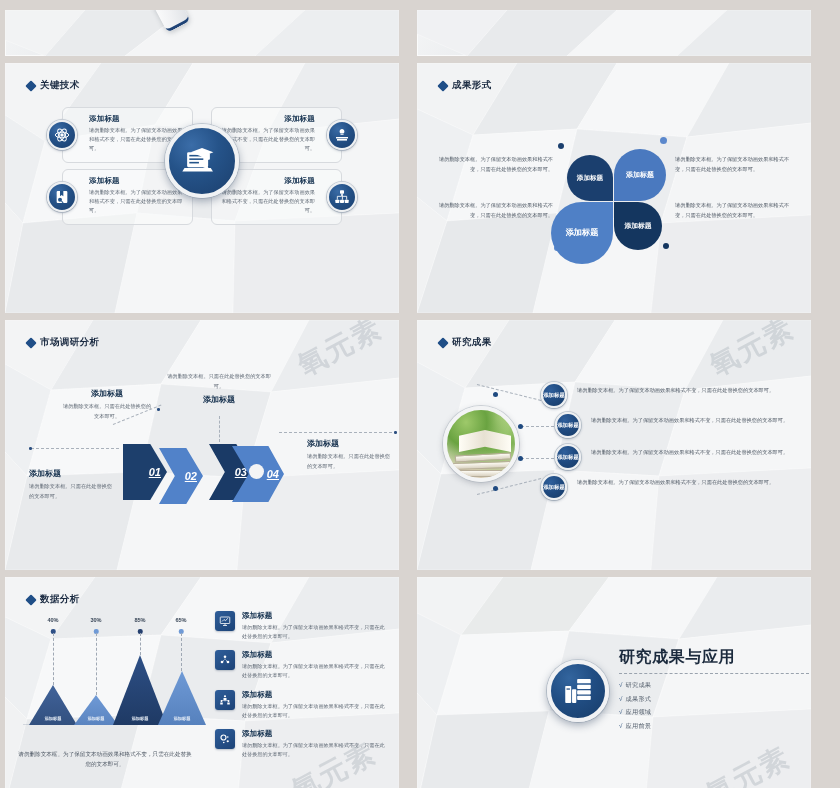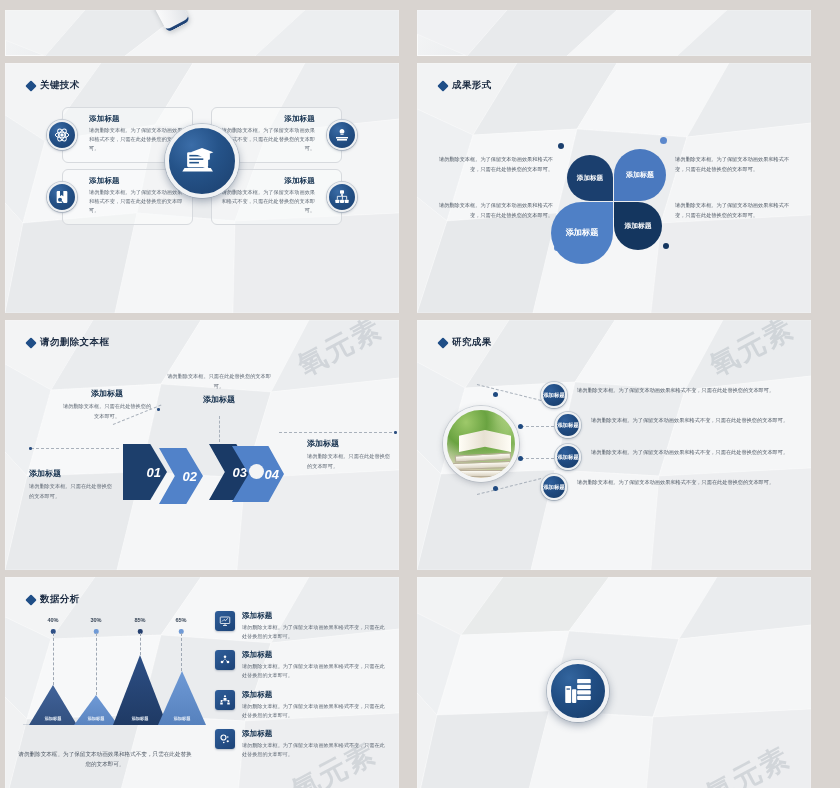--- a/index.html
+++ b/index.html
@@ -111,23 +111,23 @@
   .sd-l { text-align:right; }
   .sd-r { text-align:left; }
   .sdt1 { left:18px; top:92px; }
   .sdt2 { left:18px; top:138px; }
   .sdt3 { right:18px; top:92px; }
   .sdt4 { right:18px; top:138px; }
 
   
   .arrows { position:absolute; left:118px; top:122px; z-index:4; }
   .arw { position:absolute; width:44px; height:56px; display:flex; align-items:center; justify-content:flex-end;
-         padding-right:6px; color:#fff; font-size:13px; font-weight:bold; font-style:italic;
+         padding-right:6px; color:#fff; font-size:11px; font-weight:bold; font-style:italic;
          clip-path: polygon(0 0, 62% 0, 100% 50%, 62% 100%, 0 100%, 36% 50%);
-         filter: drop-shadow(1px 2px 2px rgba(40,60,90,.3)); }
+         filter: drop-shadow(1px 2px 2px rgba(40,60,90,.3)); text-decoration: underline; }
   .arw.first { clip-path: polygon(0 0, 62% 0, 100% 50%, 62% 100%, 0 100%); }
   .a1 { left:0px;  top:2px;  background:#1d3f6c; }
   .a2 { left:36px; top:6px;  background:#5182c9; }
   .a3 { left:86px; top:2px;  background:#1a3a66; }
   .a4 { left:109px;top:4px;  background:#5182c9; width:52px;
         clip-path: polygon(0 0, 70% 0, 100% 50%, 70% 100%, 0 100%, 32% 50%); padding-right:5px;}
 
   .ms-block { position:absolute; z-index:4; }
   .ms-t { font-size:8px; font-weight:bold; color:#16314e; margin-bottom:3px; }
   .ms-b { font-size:5.2px; line-height:1.85; color:#5c6672; }
@@ -383,21 +383,21 @@
       <polygon points="156,64 266,72 240,158 136,152" fill="#eaecee"></polygon>
       <polygon points="266,72 394,58 394,150 240,158" fill="#f5f6f7"></polygon>
       <polygon points="0,132 22,156 0,250" fill="#f1f2f3"></polygon>
       <polygon points="22,156 136,152 112,250 0,250" fill="#e8eaec"></polygon>
       <polygon points="136,152 240,158 232,250 112,250" fill="#f5f6f7"></polygon>
       <polygon points="240,158 394,150 394,250 232,250" fill="#edeef0"></polygon>
     </svg>
 
     <div class="head">
       <span class="diamond"></span>
-      <span class="head-text">请勿删除文本框</span>
+      <span class="head-text">市场调研分析</span>
     </div>
 
     <div class="wm">氧元素</div>
 
     <div class="dash" style="left:26px; top:128px; width:88px;"></div>
     <div class="lead-dot" style="left:24px; top:127px;"></div>
     <div class="dash" style="left:108px; top:104px; width:52px; transform:rotate(-22deg); transform-origin:left center;"></div>
     <div class="lead-dot" style="left:152px; top:88px;"></div>
     <div class="dash" style="left:214px; top:96px; width:2px; height:26px; border-left:1px dashed #a9b1bb; border-top:none;"></div>
     <div class="dash" style="left:274px; top:112px; width:118px;"></div>
@@ -628,15 +628,31 @@
         <rect x="5" y="14" width="7" height="20" rx="1"></rect>
         <rect x="13" y="18" width="5" height="16" rx="1"></rect>
         <rect x="19" y="6" width="16" height="5" rx="1"></rect>
         <rect x="19" y="12.5" width="16" height="5" rx="1"></rect>
         <rect x="19" y="19" width="16" height="5" rx="1"></rect>
         <rect x="19" y="25.5" width="16" height="5" rx="1"></rect>
         <rect x="6.5" y="17" width="4" height="1.4" fill="#1f4a80"></rect>
       </svg>
     </div>
 
+    <div class="fin-text">
+      <div class="fin-title">研究成果与应用</div>
+      <div class="fin-rule"></div>
+      <div class="fin-li">
+        <span class="tick">√</span><span>研究成果</span>
+      </div>
+      <div class="fin-li">
+        <span class="tick">√</span><span>成果形式</span>
+      </div>
+      <div class="fin-li">
+        <span class="tick">√</span><span>应用领域</span>
+      </div>
+      <div class="fin-li">
+        <span class="tick">√</span><span>应用前景</span>
+      </div>
+    </div>
   </div>
 
 </div>
 
 </body></html>

